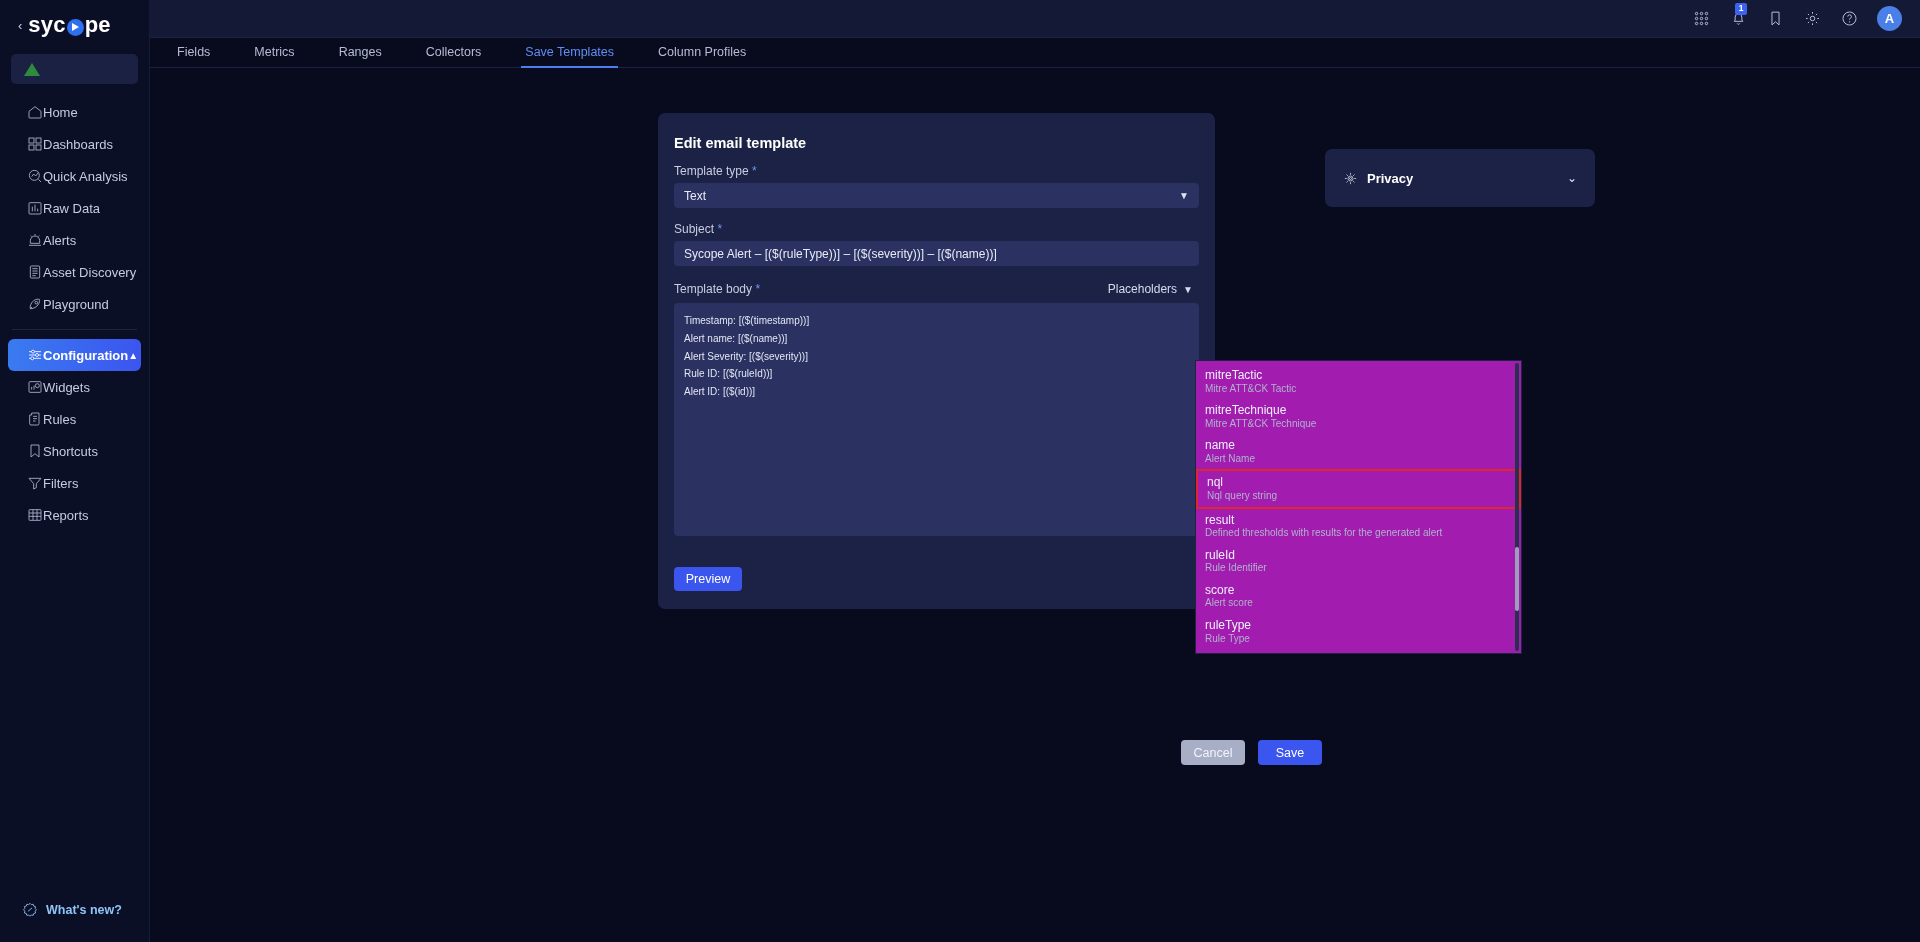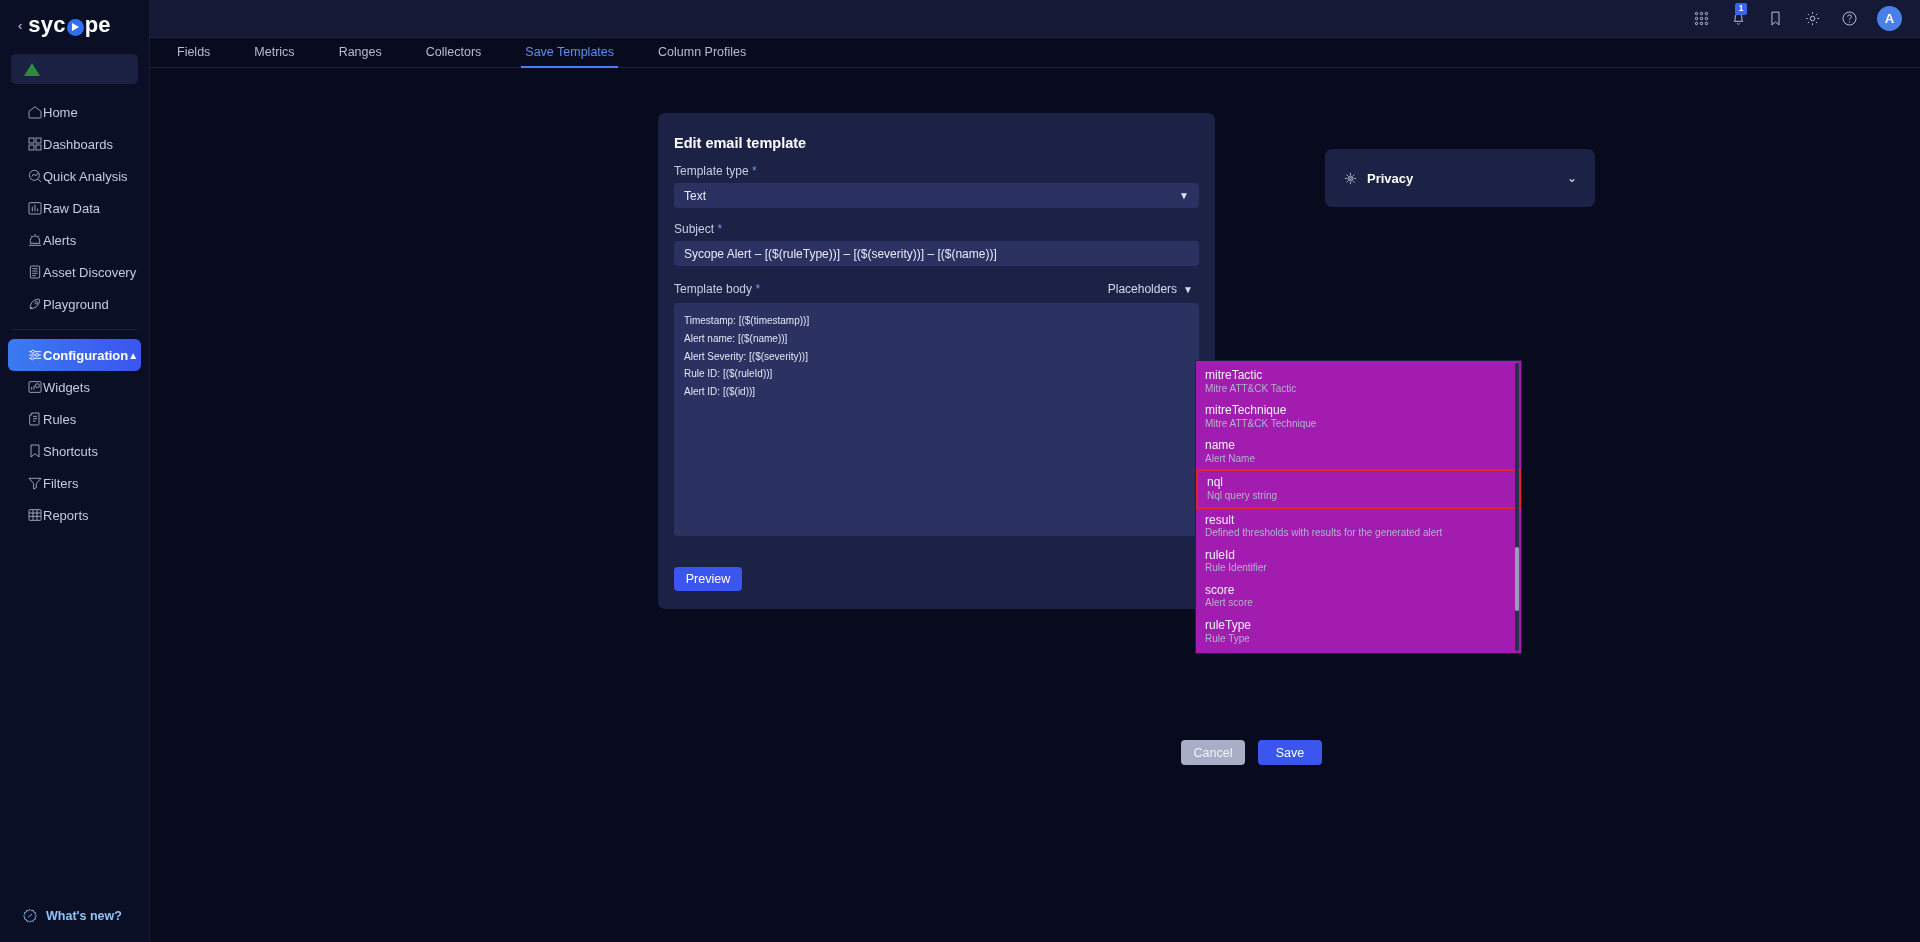--- a/index.html
+++ b/index.html
@@ -62,21 +62,21 @@
   .nav-item .ico { width: 17px; height: 17px; flex: 0 0 17px; display: flex; align-items: center; justify-content: center; }
   .nav-item .ico svg { width: 16px; height: 16px; stroke: #aeb5d0; fill: none; stroke-width: 1.3; }
   .nav-sep { height: 1px; background: #1d2444; margin: 9px 12px; }
   .nav-item.active {
     background: linear-gradient(90deg,#3a7bf0 0%, #3b55ef 100%);
     color: #ffffff; font-weight: 600;
   }
   .nav-item.active .ico svg { stroke: #ffffff; }
   .nav-item .chev-up { margin-left: auto; margin-right: 10px; font-size: 10px; }
   .whatsnew {
-    position: absolute; bottom: 18px; left: 0; width: 150px;
+    position: absolute; bottom: 24px; left: 0; width: 150px;
     display: flex; align-items: center; gap: 8px;
     padding-left: 22px; font-size: 12.5px; color: #8fc4f7;
     font-weight: 600; cursor: pointer;
   }
   .whatsnew svg { width: 16px; height: 16px; }
 
   
   .main { flex: 1; position: relative; height: 942px; }
   .topbar {
     height: 38px; background: #141a36;

